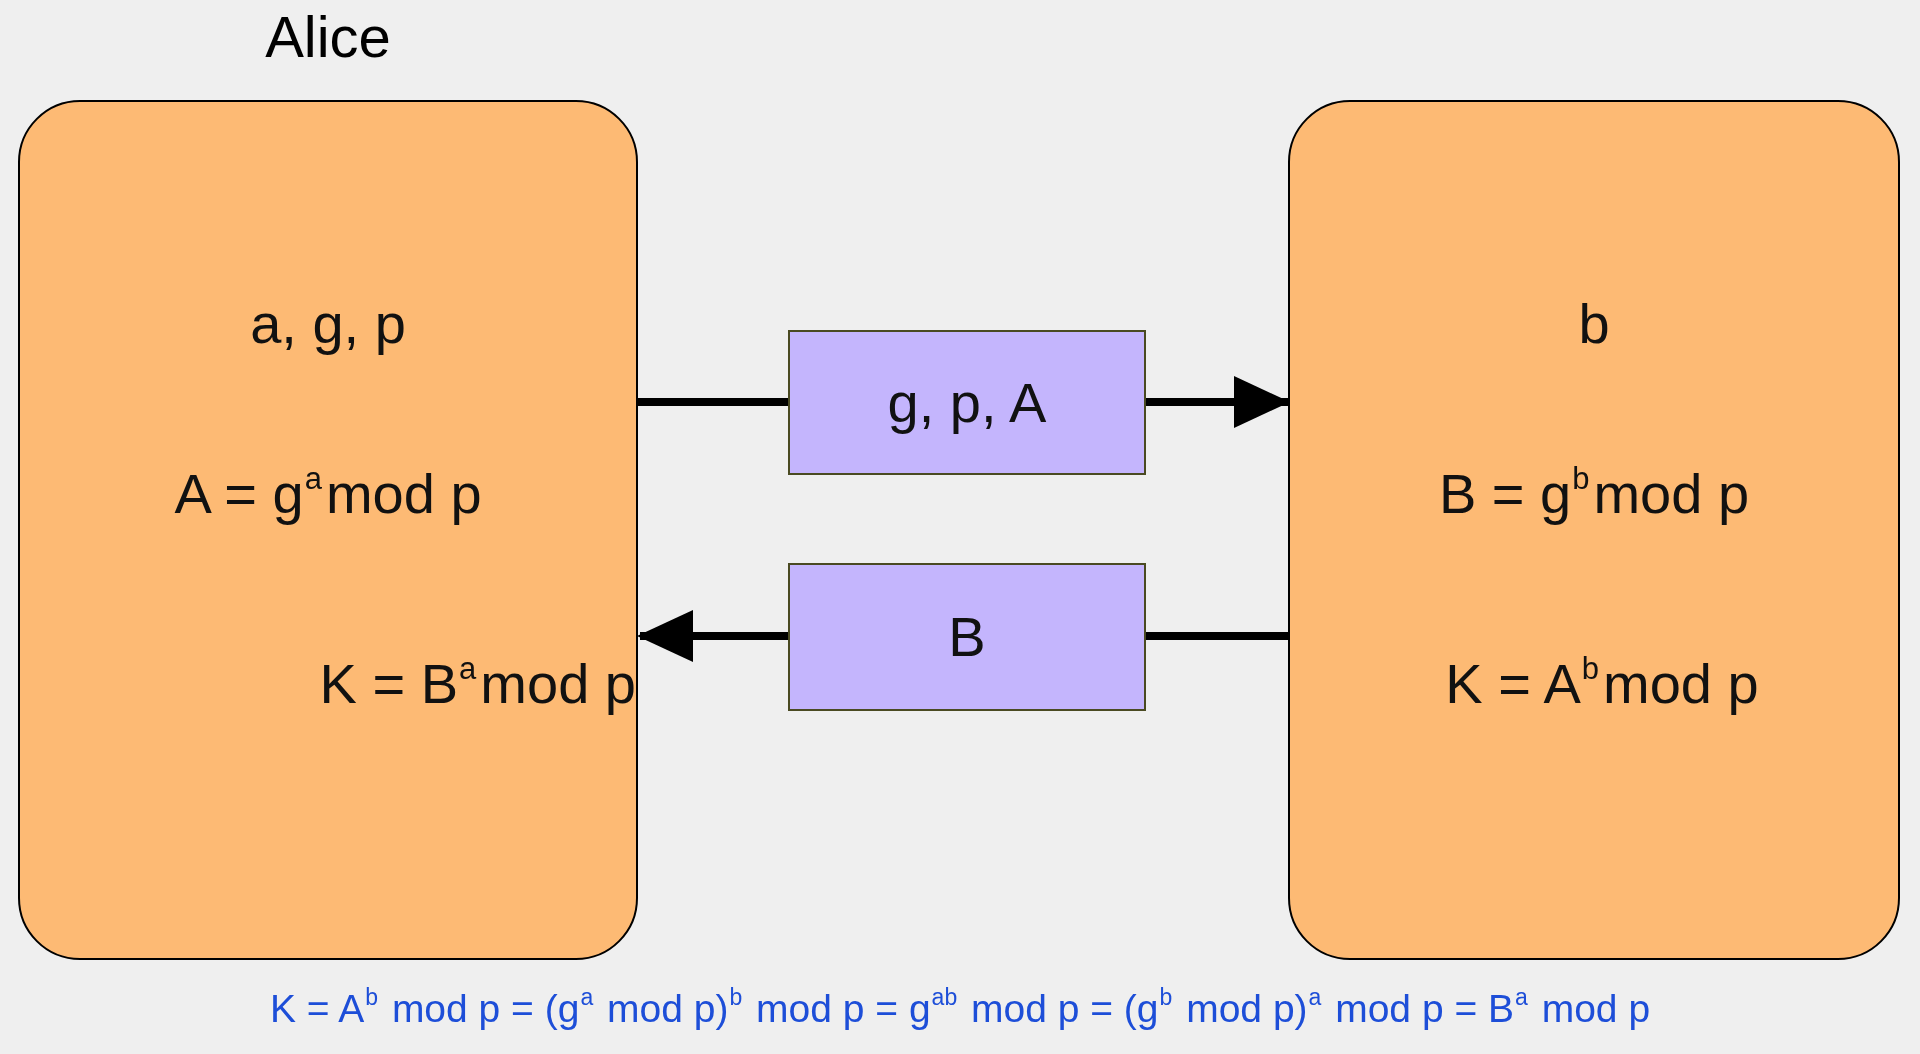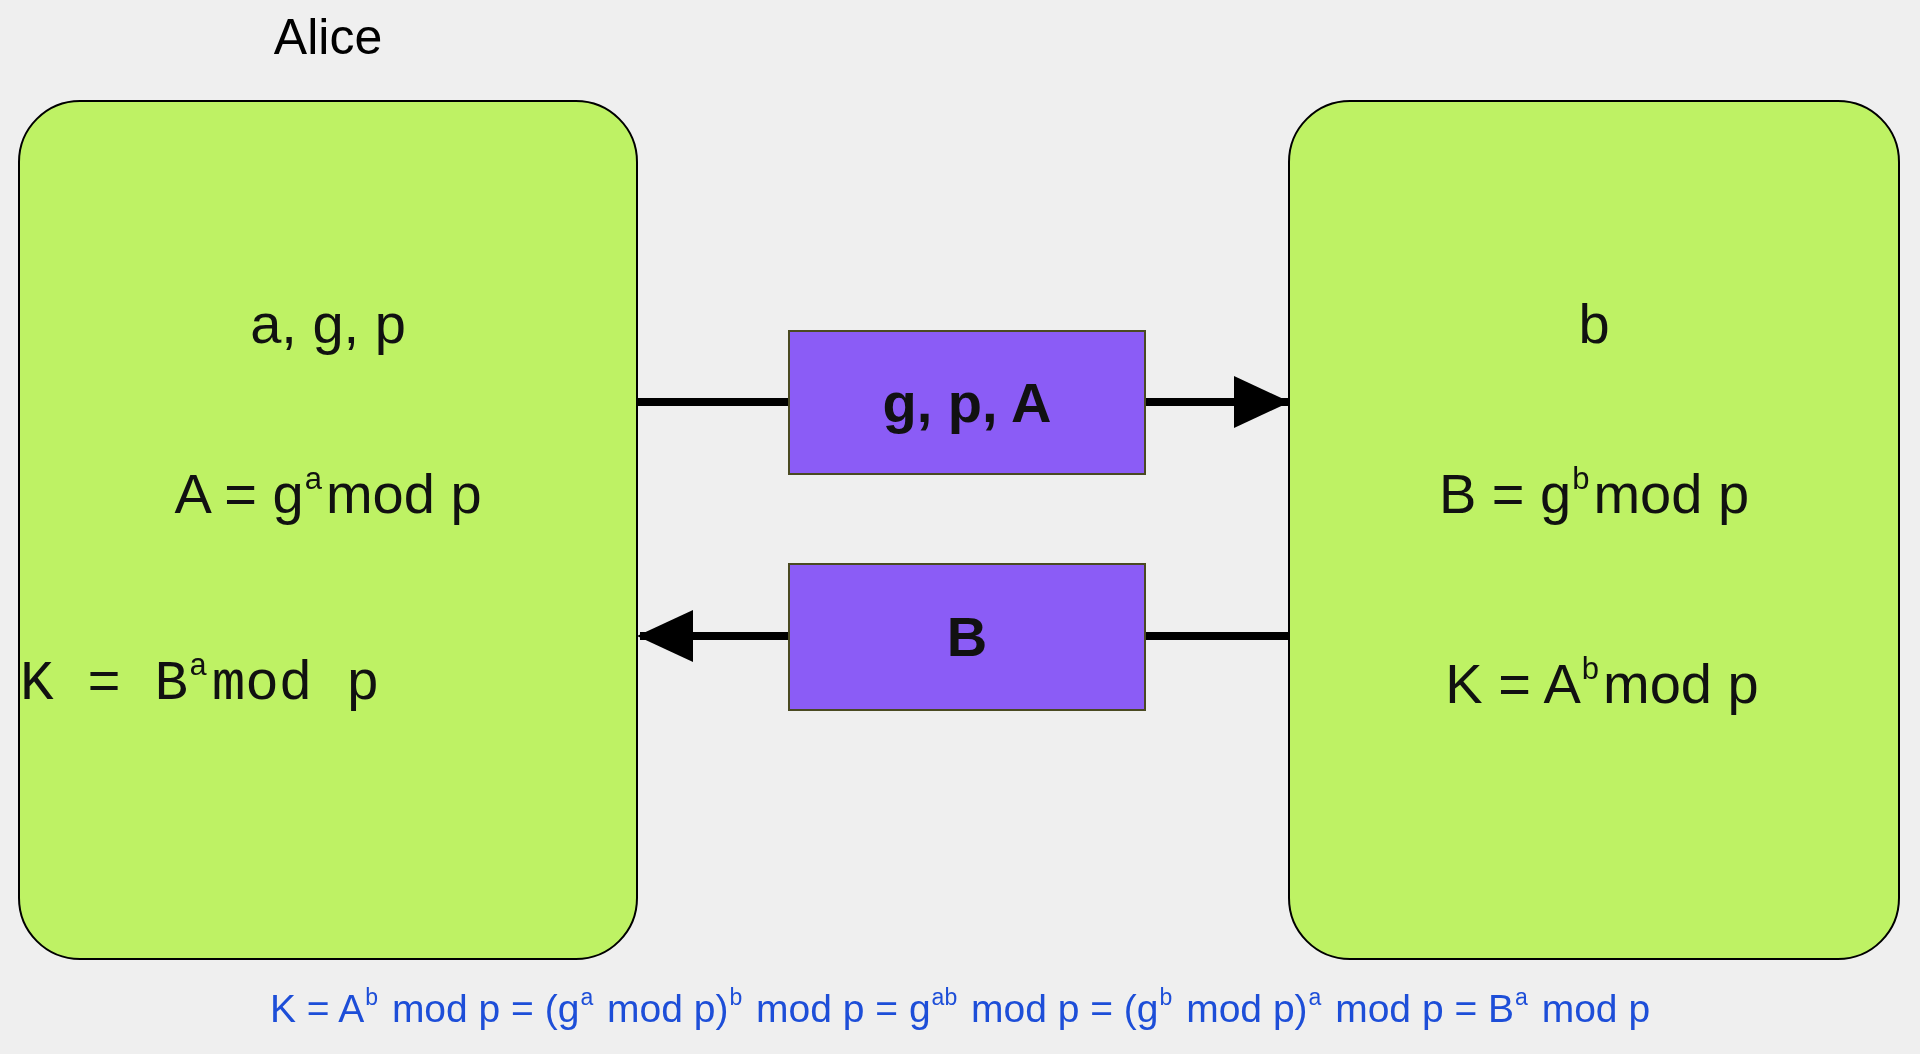--- a/index.html
+++ b/index.html
@@ -17,34 +17,34 @@
   }
   #stage {
     position: absolute;
     left: 0; top: 0;
     width: 1920px; height: 1054px;
   }
 
   
   .party-title {
     position: absolute;
-    font-size: 50px;
+    font-size: 58px;
     line-height: 58px;
     letter-spacing: 0px;
     white-space: nowrap;
     text-align: center;
     color: #000;
   }
   #alice-title { left: 18px;   top: 8px;  width: 620px; }
   #bob-title   { left: 1280px; top: 8px;  width: 620px; }
 
   
   .party-box {
     position: absolute;
-    background: #bef264;
+    background: #fdba74;
     border: 2.5px solid #000000;
     border-radius: 62px;
   }
   #alice-box { left: 18px;   top: 100px; width: 620px;  height: 860px; }
   #bob-box   { left: 1288px; top: 100px; width: 612px;  height: 860px; }
 
   
   .expr {
     position: absolute;
     font-size: 56px;
@@ -57,35 +57,34 @@
     vertical-align: baseline;
     position: relative;
     top: -24px;
     padding-left: 1px;
     padding-right: 4px;
   }
   .ctr { width: 100%; text-align: center; left: 0; }
 
   #alice-secret { top: 192px; }
   #alice-pub    { top: 362px; left: 0;  width: 100%; text-align: center; }
-  #alice-key    { top: 552px; left: 0;  width: 100%; text-align: left; font-family: Liberation Mono, monospace; }
+  #alice-key    { top: 552px; left: 0;  width: 100%; text-align: right; }
 
   #bob-secret   { top: 192px; }
   #bob-pub      { top: 362px; left: 0;  width: 100%; text-align: center; }
   #bob-key      { top: 552px; left: 8px;  width: 100%; text-align: center; }
 
   
   .msg-box {
     position: absolute;
-    background: #8b5cf6;
+    background: #c4b5fd;
     border: 2px solid #4A4A22;
     display: flex;
     align-items: center;
     justify-content: center;
-    font-weight: bold;
   }
   .msg-label {
     font-size: 56px;
     line-height: 56px;
     white-space: nowrap;
     color: #111111;
   }
   #msg-box-1 { left: 788px; top: 330px; width: 358px; height: 145px; }
   #msg-box-2 { left: 788px; top: 563px; width: 358px; height: 148px; }
 

